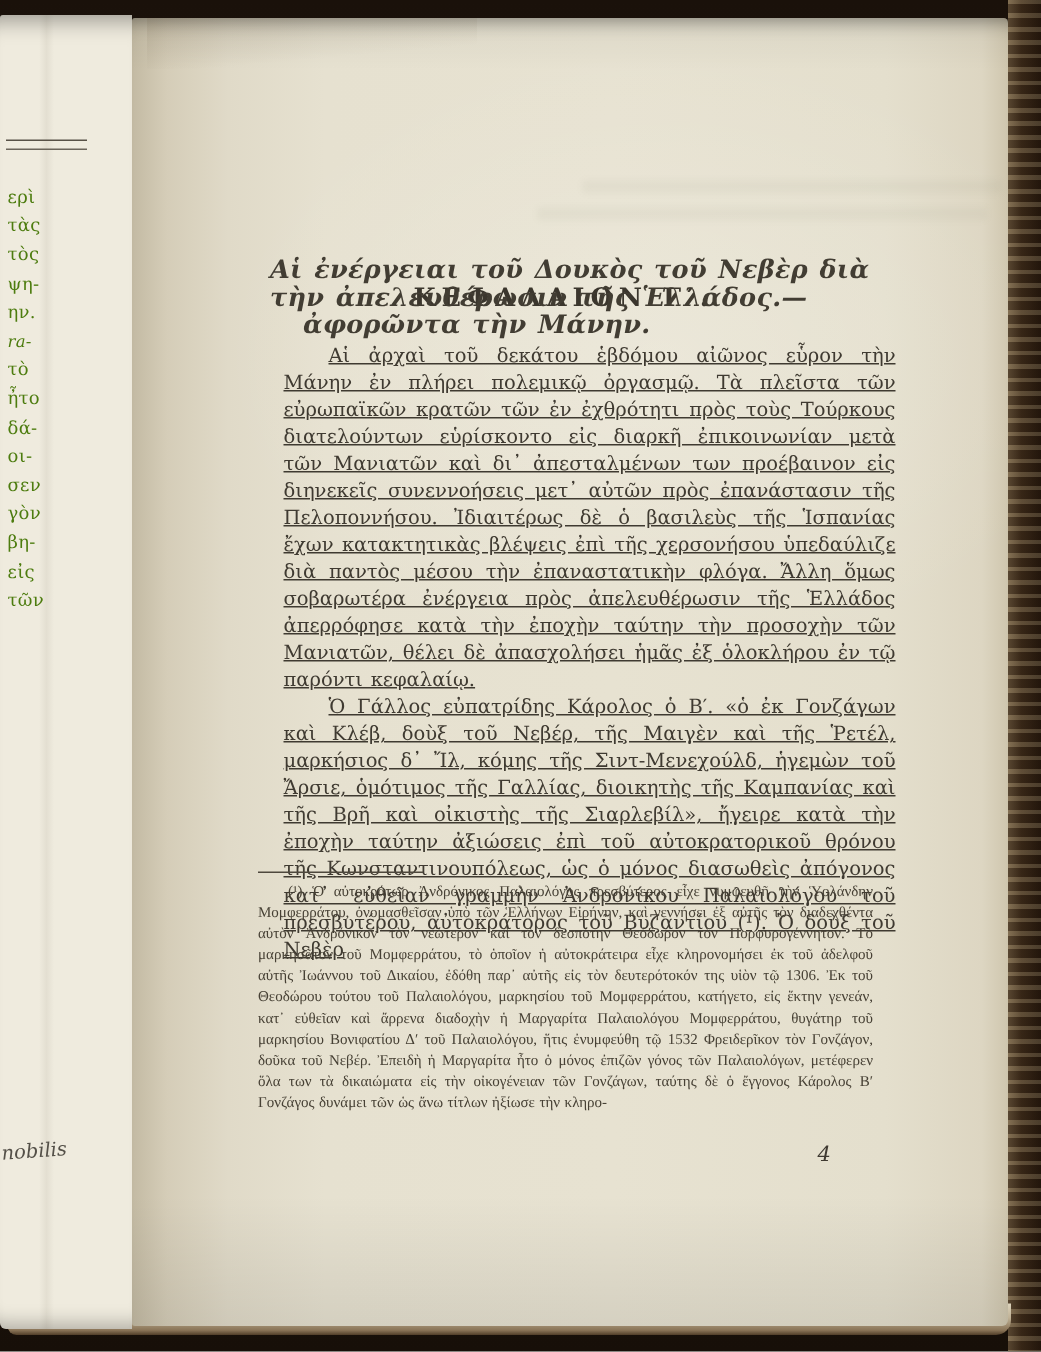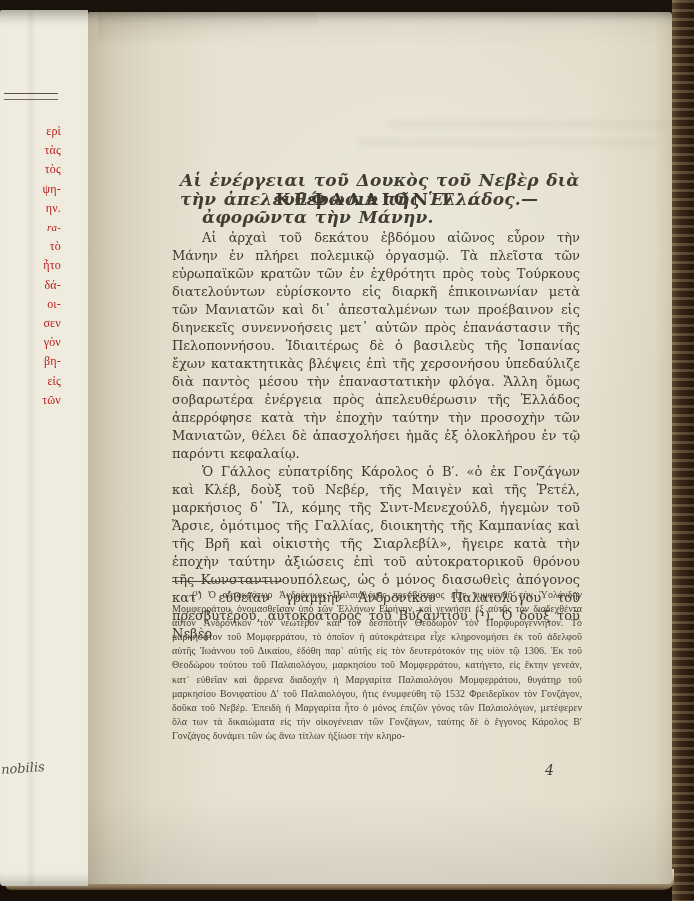--- a/index.html
+++ b/index.html
@@ -21,22 +21,22 @@
   .left-page .crease{
     position:absolute;top:0;bottom:0;left:26px;width:10px;
     background:linear-gradient(90deg,transparent,rgba(90,80,60,0.08),transparent);
   }
   .frag-rule{
     position:absolute;top:83px;left:4px;width:54px;height:5px;
     border-top:1.5px solid #575146;border-bottom:1px solid #6b655a;
   }
   .frag-col{
     position:absolute;top:112px;right:27px;width:56px;
-    text-align:right;font-size:12px;line-height:19.2px;color:#b91c1c;
-    letter-spacing:0.2px;white-space:nowrap;font-family:Liberation Serif, serif;
+    text-align:left;font-size:12px;line-height:19.2px;color:#4d7c0f;
+    letter-spacing:0.2px;white-space:nowrap;
   }
   .frag-col .frag:nth-child(6){font-style:italic;font-size:11px;}
   .nobilis{
     position:absolute;top:750px;left:1px;width:60px;
     font-style:italic;font-size:13px;color:#545048;transform:rotate(-4deg);
   }
   
   .right-page{
     position:absolute;left:88px;top:12px;width:584px;height:872px;
     background:
@@ -74,23 +74,23 @@
     color:#3b362d;
     margin-top:45px;
   }
   .chapter-subtitle{
     position:absolute;left:180px;top:171px;width:404px;
     font-size:17px;font-weight:bold;line-height:18.5px;color:#423d33;
     letter-spacing:0.2px;word-spacing:1.5px;font-style:italic;
   }
   .chapter-subtitle .sub-line.indented{padding-left:22px;}
   .body-text{
-    position:absolute;left:172px;top:229px;width:408px;
+    position:absolute;left:189px;top:229px;width:408px;
     font-size:13px;line-height:18px;color:#3f3a31;
-    text-align:justify;word-spacing:1px;
+    text-align:justify;word-spacing:1px;text-decoration:underline;
   }
   .body-text .para{text-indent:30px;margin:0;padding:0;}
   .footnote-separator{
     position:absolute;left:172px;top:581px;width:110px;height:0;
     border-top:1.3px solid #4e483d;
   }
   .footnote{
     position:absolute;left:172px;top:588px;width:410px;
     font-size:10px;line-height:14.1px;color:#474135;
     text-align:justify;text-indent:20px;word-spacing:0.5px;font-family:Liberation Serif, serif;

